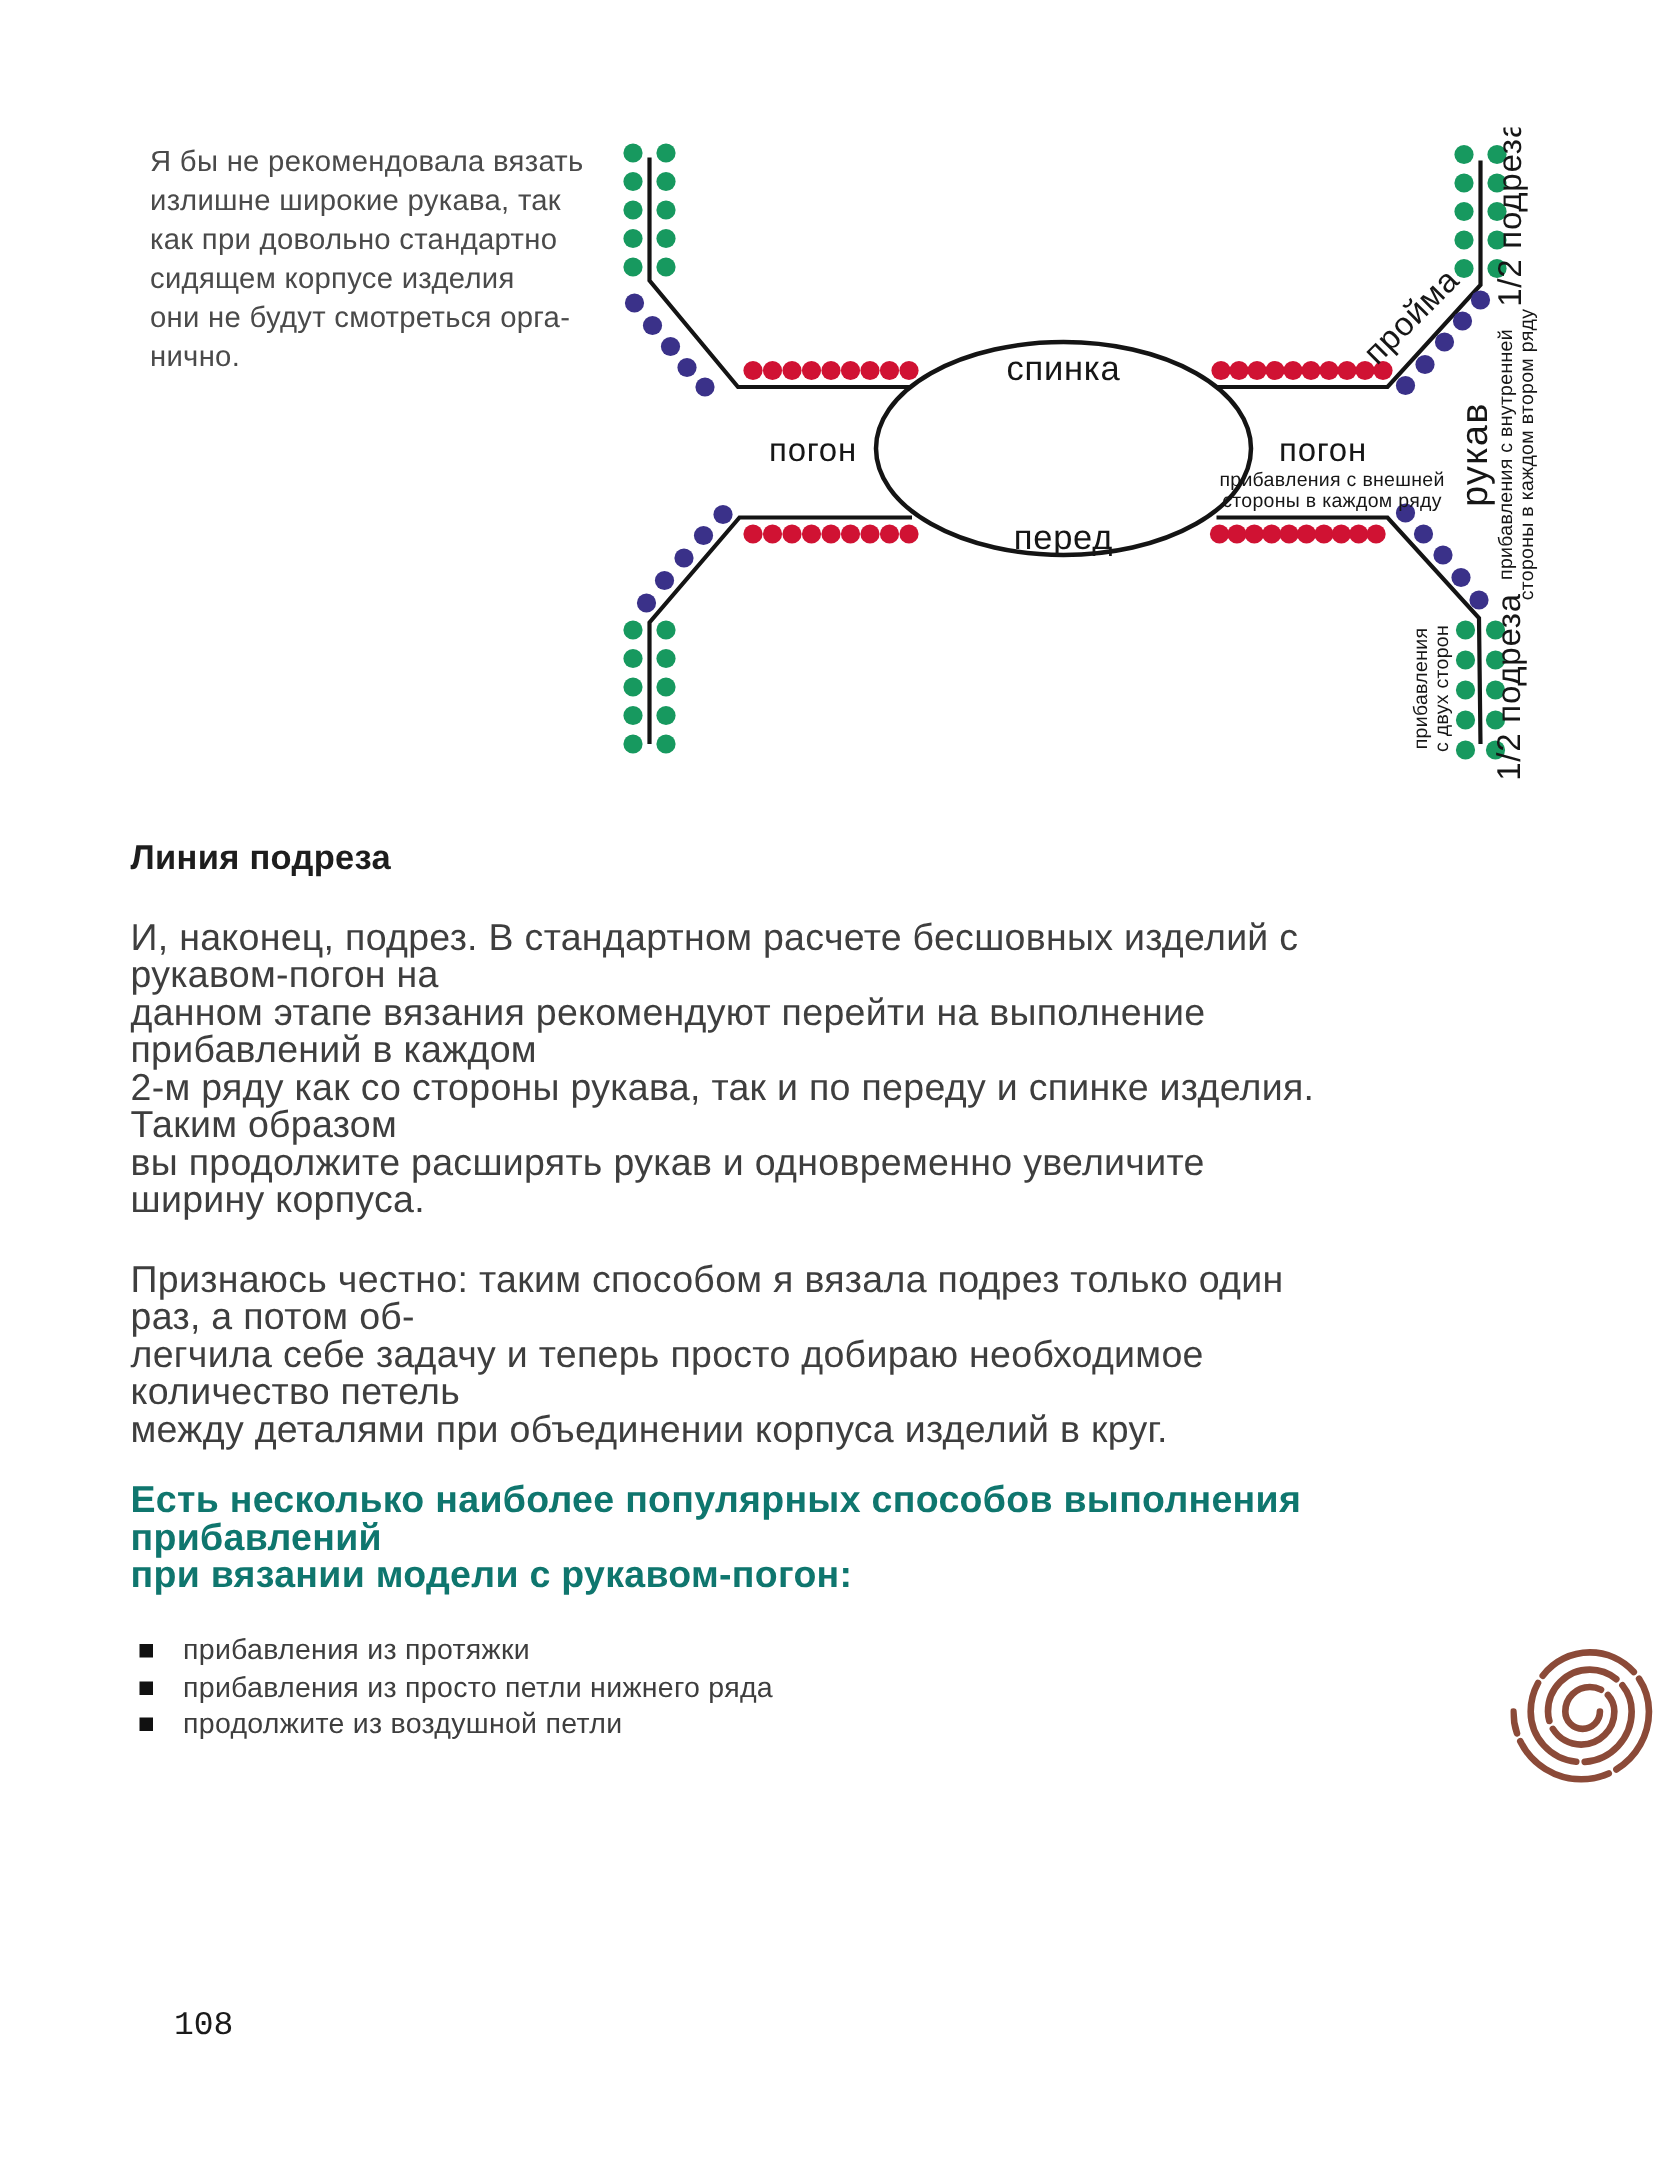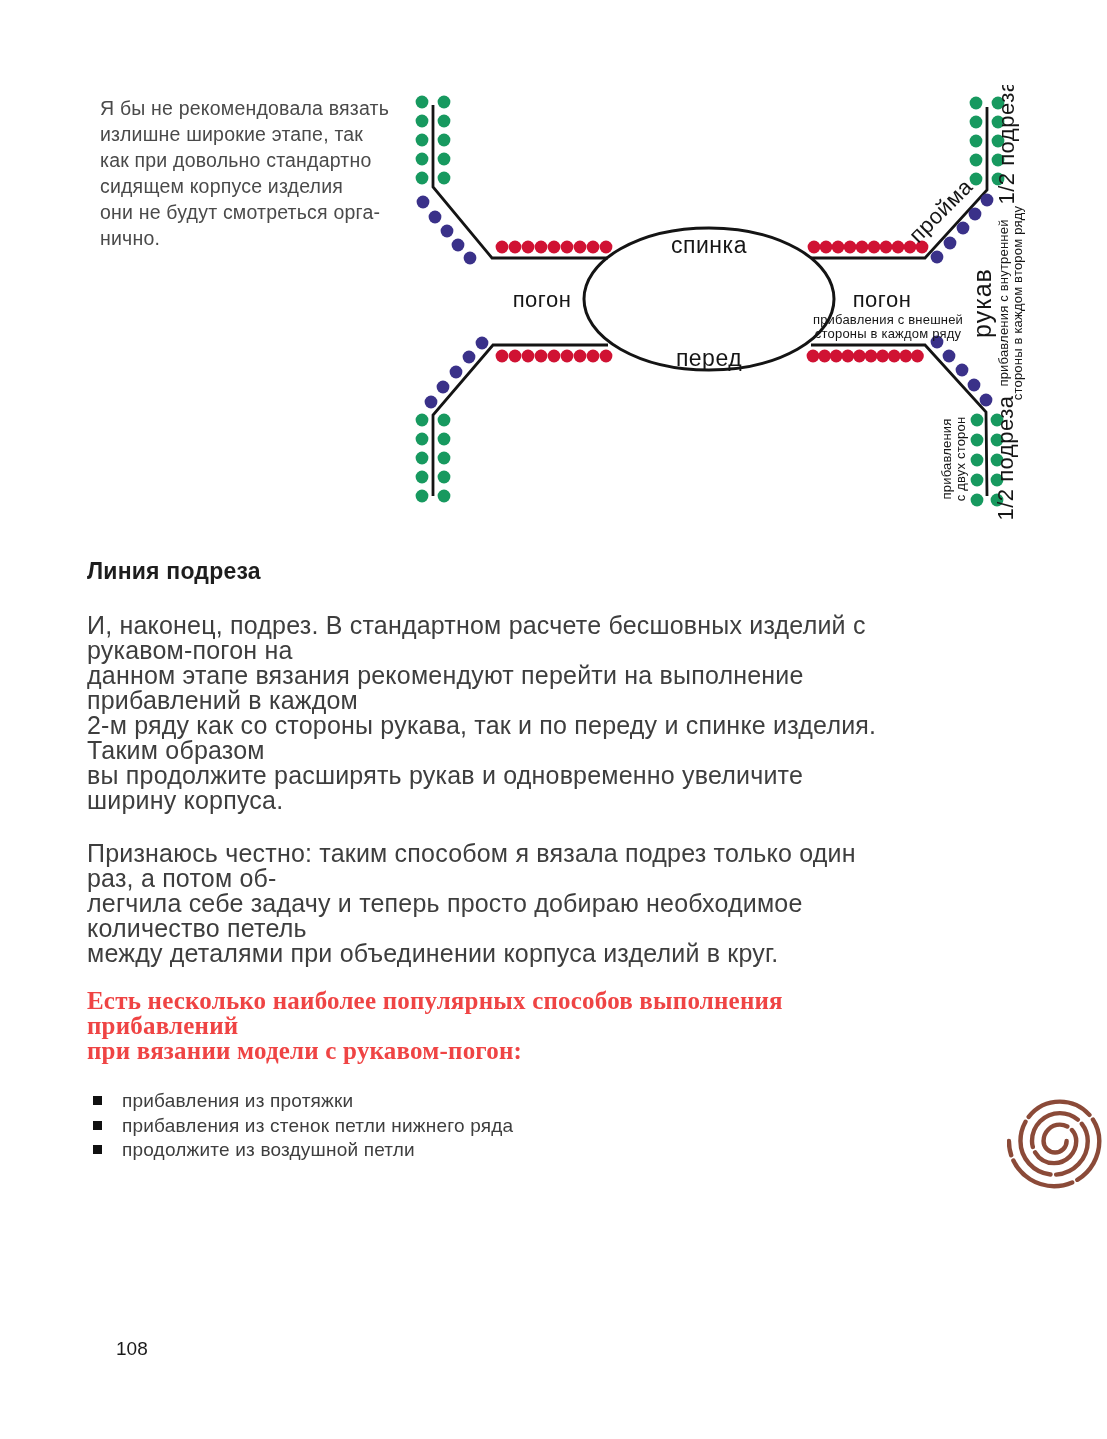--- a/index.html
+++ b/index.html
@@ -18,36 +18,36 @@
   .dellipse{fill:none;stroke:var(--c-line,#141414);stroke-width:3;}
   .dlabel{fill:#161616;font-family:"Liberation Sans",sans-serif;letter-spacing:.5px;}
   .dlabel-big{font-size:23px;}
   .dlabel-mid{font-size:22px;}
   .dlabel-sleeve{font-size:25px;letter-spacing:1px;}
   .dlabel-small{font-size:13px;letter-spacing:.2px;}
   
   .section{position:absolute;left:87px;top:556px;width:812px;}
   .section h2{margin:0 0 27px 0;font-size:23px;line-height:30px;font-weight:bold;color:#1d1d1d;letter-spacing:.2px;}
   .section p{margin:0 0 28px 0;font-size:25px;line-height:25px;white-space:pre-line;letter-spacing:.2px;}
-  .section p.bold{font-weight:bold;color:#ef4444;margin-top:-6px;margin-bottom:26px;font-family:Liberation Serif, serif;}
+  .section p.bold{font-weight:bold;color:#0f766e;margin-top:-6px;margin-bottom:26px;}
   .bullet-list{list-style:none;margin:0;padding:0 0 0 35px;}
   .bullet-list li{position:relative;font-size:19px;line-height:24.6px;letter-spacing:.2px;}
   .bullet-list li::before{content:"";position:absolute;left:-29px;top:7px;width:9px;height:9px;background:#111;}
   
-  .pagenum{position:absolute;left:116px;top:1338px;font-family:Liberation Sans, sans-serif;
-    font-size:19px;color:#1a1a1a;}
+  .pagenum{position:absolute;left:116px;top:1338px;font-family:Liberation Mono, monospace;
+    font-size:22px;color:#1a1a1a;}
   .spiral{position:absolute;left:1007px;top:1089px;width:100px;height:104px;}
   .spiral path{fill:none;stroke:var(--c-spiral,#8b4a38);stroke-width:4.6;stroke-linecap:round;}
 </style>
 </head>
 <body>
 
 <div class="intro-col">
   <p>Я бы не рекомендовала вязать
-излишне широкие этапе, так
+излишне широкие рукава, так
 как при довольно стандартно
 сидящем корпусе изделия
 они не будут смотреться орга-
 нично.</p>
 </div>
 
 <div class="diagram">
   <svg viewBox="0 0 655 445" width="655" height="445">
 
     <polyline class="dline" points="28,20 28,102 87,173 203,173"></polyline>
@@ -181,21 +181,21 @@
 данном этапе вязания рекомендуют перейти на выполнение прибавлений в каждом
 2-м ряду как со стороны рукава, так и по переду и спинке изделия. Таким образом
 вы продолжите расширять рукав и одновременно увеличите ширину корпуса.</p>
   <p>Признаюсь честно: таким способом я вязала подрез только один раз, а потом об-
 легчила себе задачу и теперь просто добираю необходимое количество петель
 между деталями при объединении корпуса изделий в круг.</p>
   <p class="bold">Есть несколько наиболее популярных способов выполнения прибавлений
 при вязании модели с рукавом-погон:</p>
   <ul class="bullet-list">
     <li>прибавления из протяжки</li>
-    <li>прибавления из стенок петли нижнего ряда</li>
+    <li>прибавления из просто петли нижнего ряда</li>
     <li>продолжите из воздушной петли</li>
   </ul>
 </div>
 
 <div class="pagenum">108</div>
 
 <div class="spiral">
   <svg viewBox="-52 -54 104 108" width="100" height="104">
     <path stroke-dasharray="72 6" d="M 10 0 A 12 12 0 0 1 -14 0 A 17 17 0 0 1 20 0 A 23 23 0 0 1 -26 0 A 29 29 0 0 1 32 0 A 35 35 0 0 1 -38 0 A 41 41 0 0 1 44 0 A 47 47 0 0 1 -50 0"></path>
   </svg>

